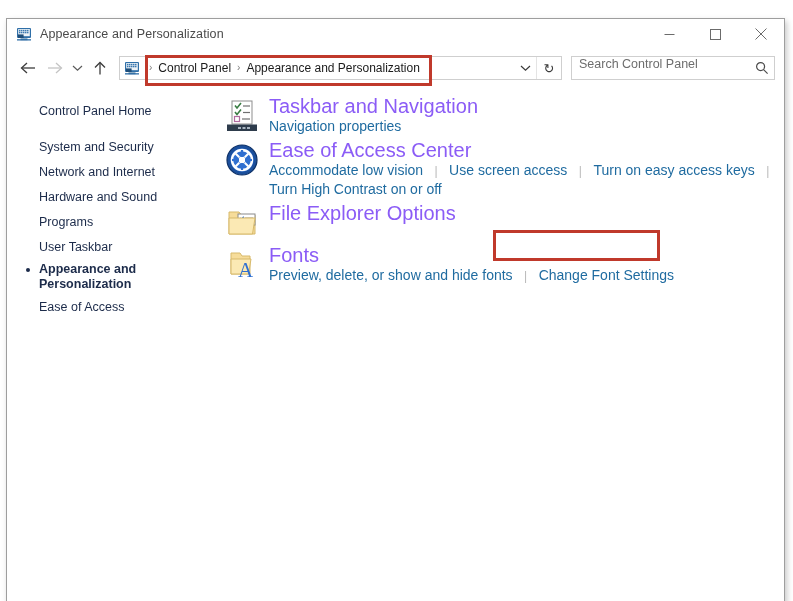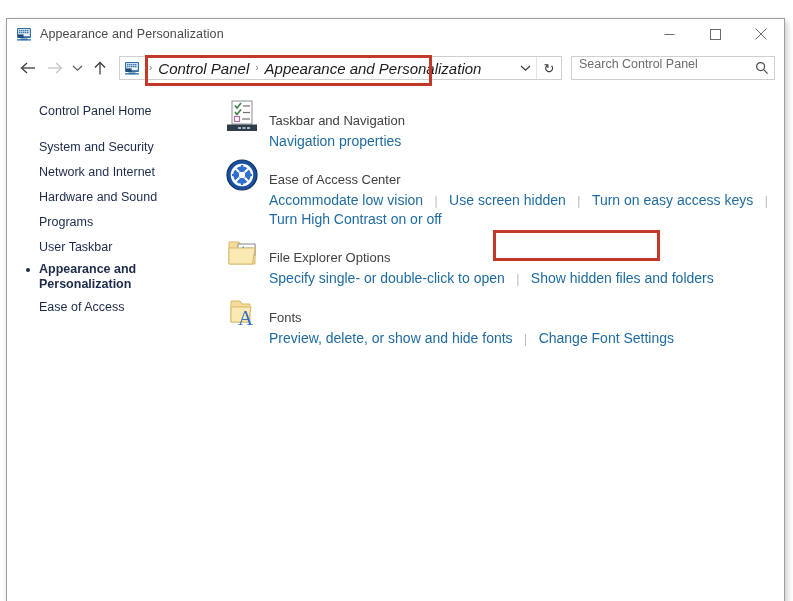--- a/index.html
+++ b/index.html
@@ -107,25 +107,24 @@
     position: relative; flex: 0 0 auto;
   }
   .crumb-sep {
     color: #7c7c7c;
     font-size: 10px;
     padding: 0 6px;
     flex: 0 0 auto;
     line-height: 1;
   }
   .crumb-text {
-    font-size: 15px;
+    font-size: 12px;
     color: #1b1b1b;
     white-space: nowrap;
     flex: 0 0 auto;
-    font-style: italic;
   }
   #addr-spacer { flex: 1 1 auto; min-width: 4px; }
   #addr-chevron {
     width: 22px; height: 22px;
     display:flex; align-items:center; justify-content:center;
     color: #3a3a3a; flex: 0 0 auto;
   }
   #addr-refresh {
     width: 24px; height: 22px;
     display:flex; align-items:center; justify-content:center;
@@ -212,25 +211,24 @@
     width: 34px;
     height: 34px;
     flex: 0 0 auto;
     margin-left: 13px;
     margin-right: 10px;
     margin-top: 4px;
     position: relative;
   }
   .cat-body { padding-top: 1px; }
   .cat-title {
-    font-size: 13px;
-    color: #404040;
+    font-size: 20px;
+    color: #8b5cf6;
     line-height: 20px;
     white-space: nowrap;
-    margin-top: 15px;
   }
   .cat-links {
     line-height: 18px;
     margin-top: 1px;
   }
   .cat-link {
     font-size: 14px;
     color: #1f6ba0;
     white-space: nowrap;
   }
@@ -462,21 +460,21 @@
               <line x1="23.5" y1="10.5" x2="19.7" y2="14.3"></line>
               <line x1="14.3" y1="19.7" x2="10.5" y2="23.5"></line>
             </g>
           </svg>
         </span>
         <div class="cat-body">
           <div class="cat-title">Ease of Access Center</div>
           <div class="cat-links">
             <span class="cat-link">Accommodate low vision</span>
             <span class="link-sep">|</span>
-            <span class="cat-link">Use screen hidden</span>
+            <span class="cat-link">Use screen access</span>
             <span class="link-sep">|</span>
             <span class="cat-link">Turn on easy access keys</span>
             <span class="link-sep">|</span>
             <br>
             <span class="cat-link">Turn High Contrast on or off</span>
           </div>
         </div>
       </div>
 
       <div class="category">
@@ -486,25 +484,20 @@
             <rect x="13" y="8" width="17" height="11" fill="#ffffff" stroke="#8a8a8a" stroke-width="1"></rect>
             <path d="M15 12 L16.3 13.5 L18.8 10.8" fill="none" stroke="#2f6fd0" stroke-width="1.3"></path>
             <line x1="20" y1="12" x2="28" y2="12" stroke="#9a9a9a" stroke-width="1"></line>
             <path d="M15 16 L16.3 17.5 L18.8 14.8" fill="none" stroke="#2f6fd0" stroke-width="1.3"></path>
             <line x1="20" y1="16" x2="28" y2="16" stroke="#9a9a9a" stroke-width="1"></line>
             <path d="M4 12 H30 L27.5 28 H4 Z" fill="#fbe9b4" stroke="#d7b96a" stroke-width="1"></path>
           </svg>
         </span>
         <div class="cat-body">
           <div class="cat-title">File Explorer Options</div>
-          <div class="cat-links">
-            <span class="cat-link">Specify single- or double-click to open</span>
-            <span class="link-sep">|</span>
-            <span class="cat-link">Show hidden files and folders</span>
-          </div>
         </div>
       </div>
 
       <div class="category">
         <span class="cat-icon">
           <svg class="ico" viewBox="0 0 34 34">
             <path d="M6 5 H15 L17 8 H25 V26 H6 Z" fill="#f6dc9a" stroke="#d7b96a" stroke-width="1"></path>
             <path d="M6 11 H26 L23.5 26 H6 Z" fill="#fbe9b4" stroke="#d7b96a" stroke-width="1"></path>
             <text x="13" y="29" font-family="Liberation Serif, serif" font-size="21" fill="#2f6fd0">A</text>
           </svg>

